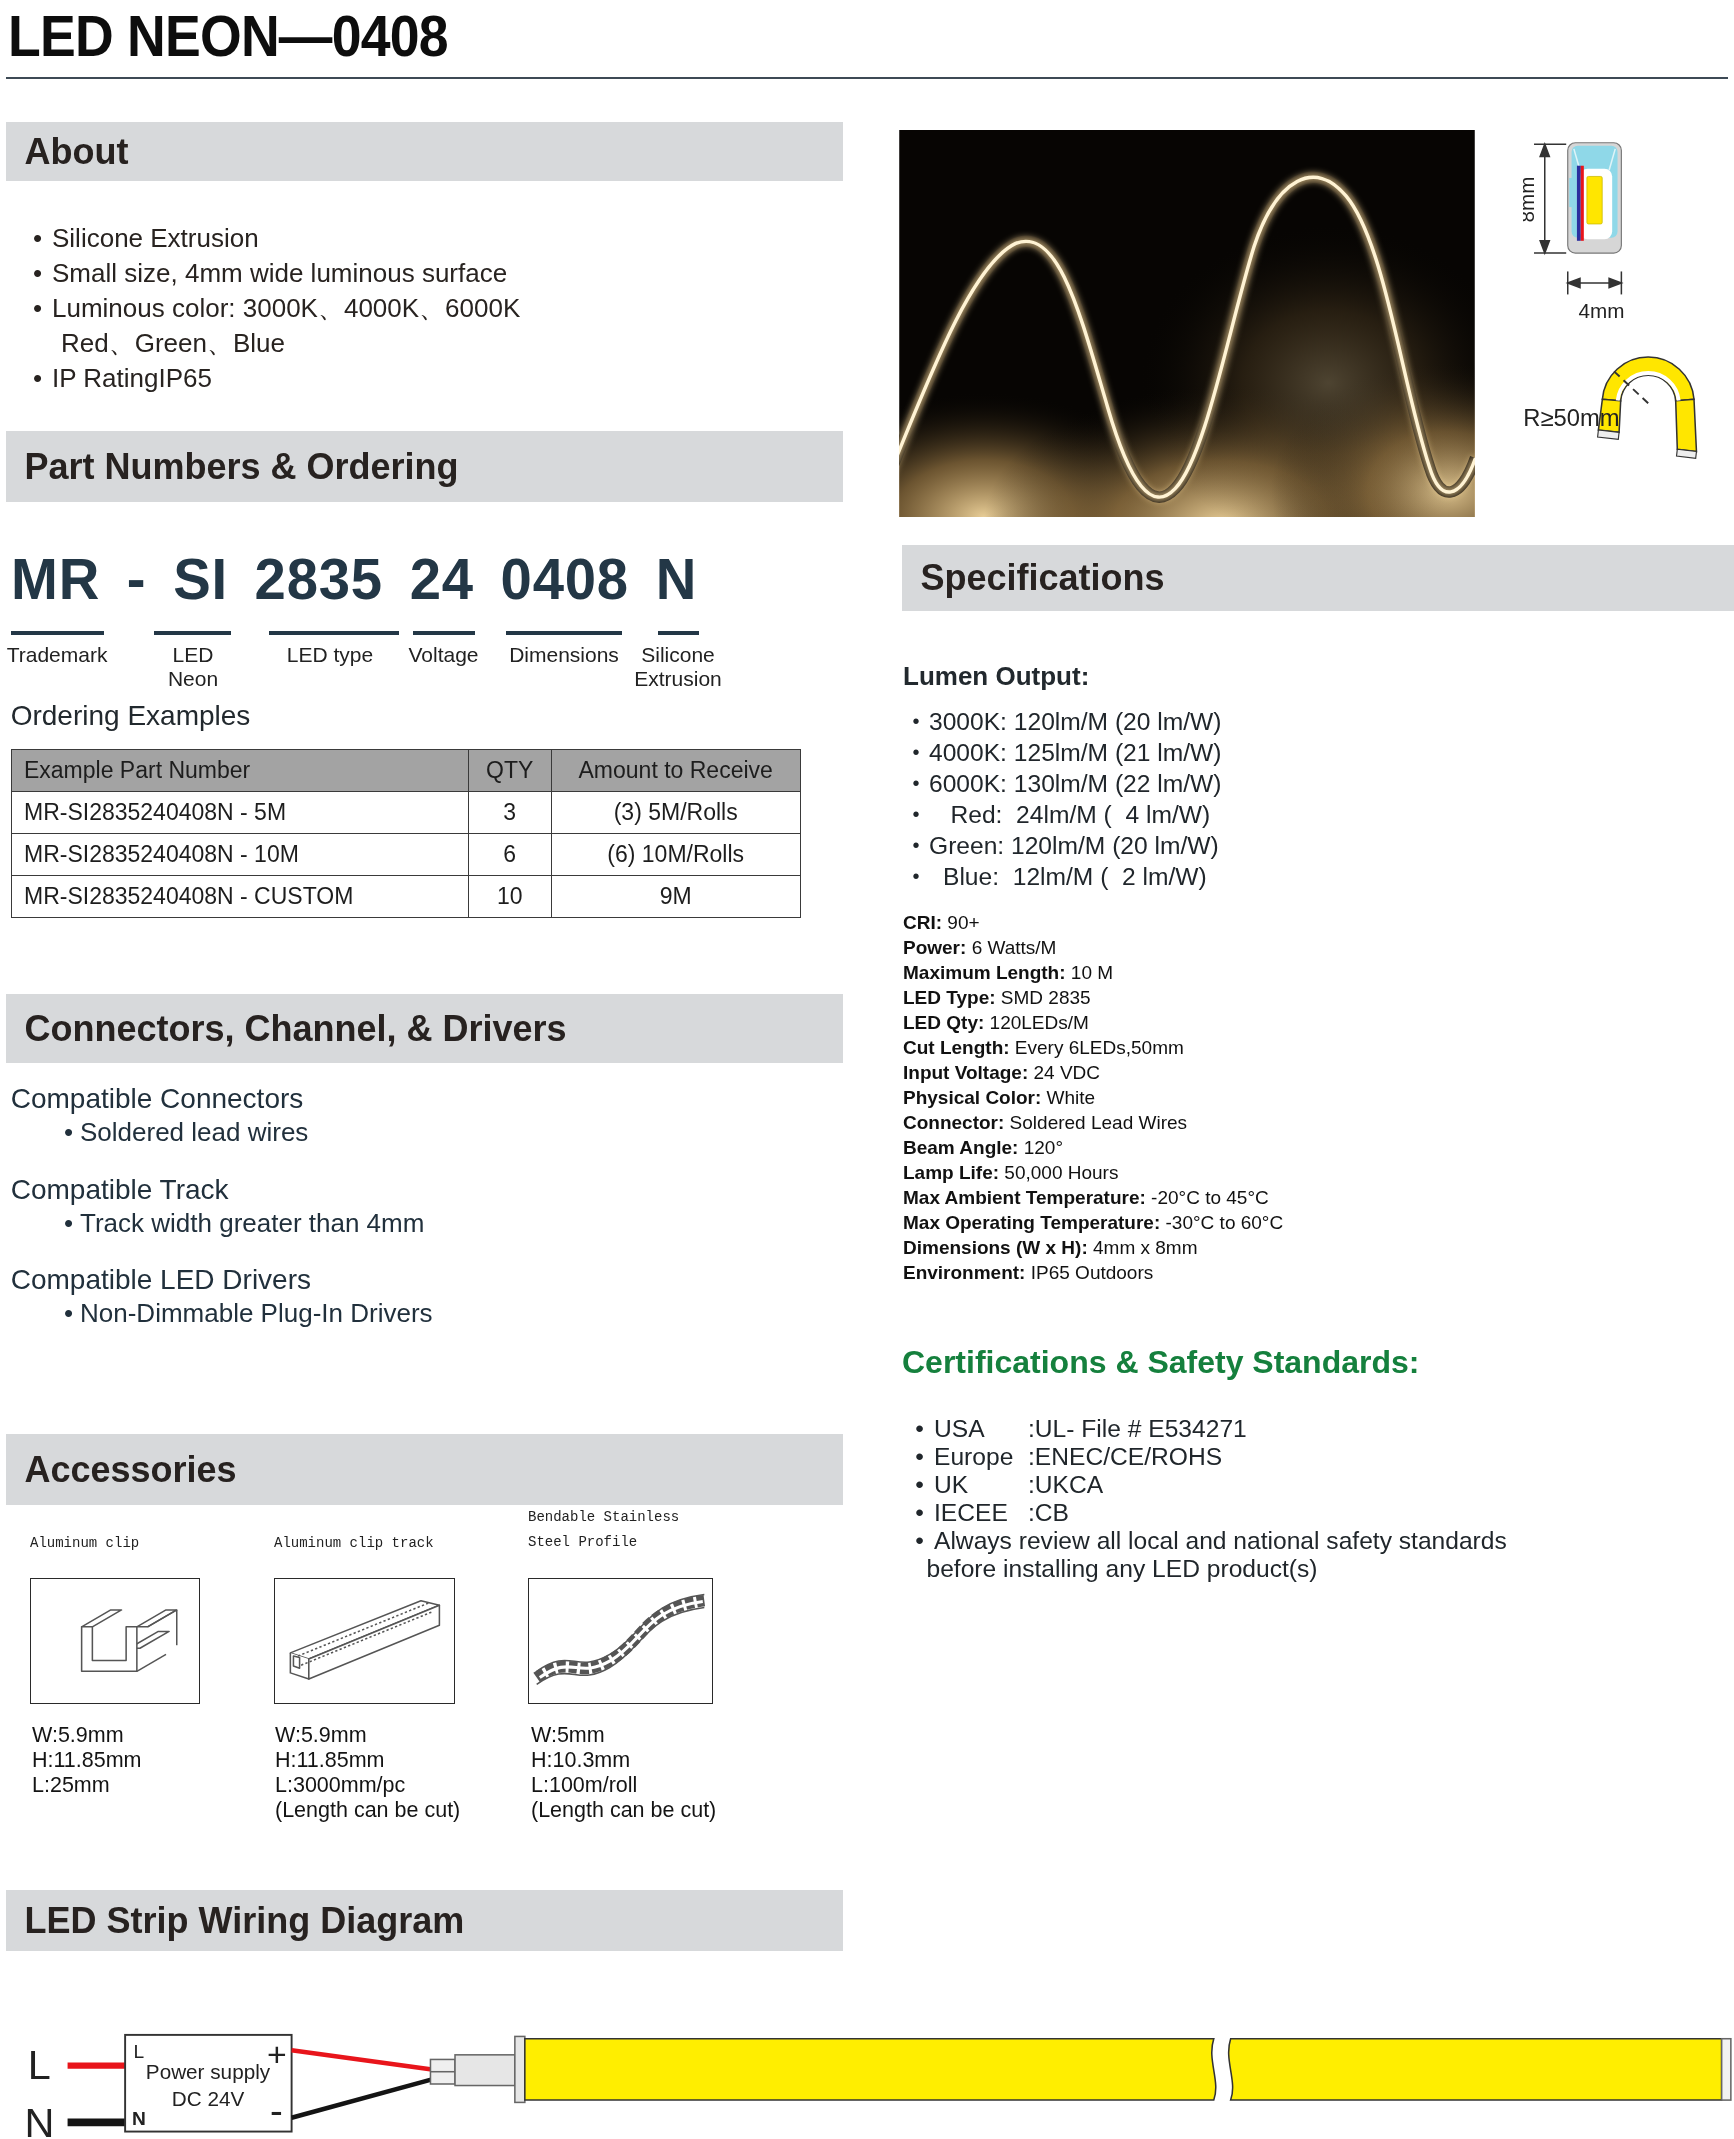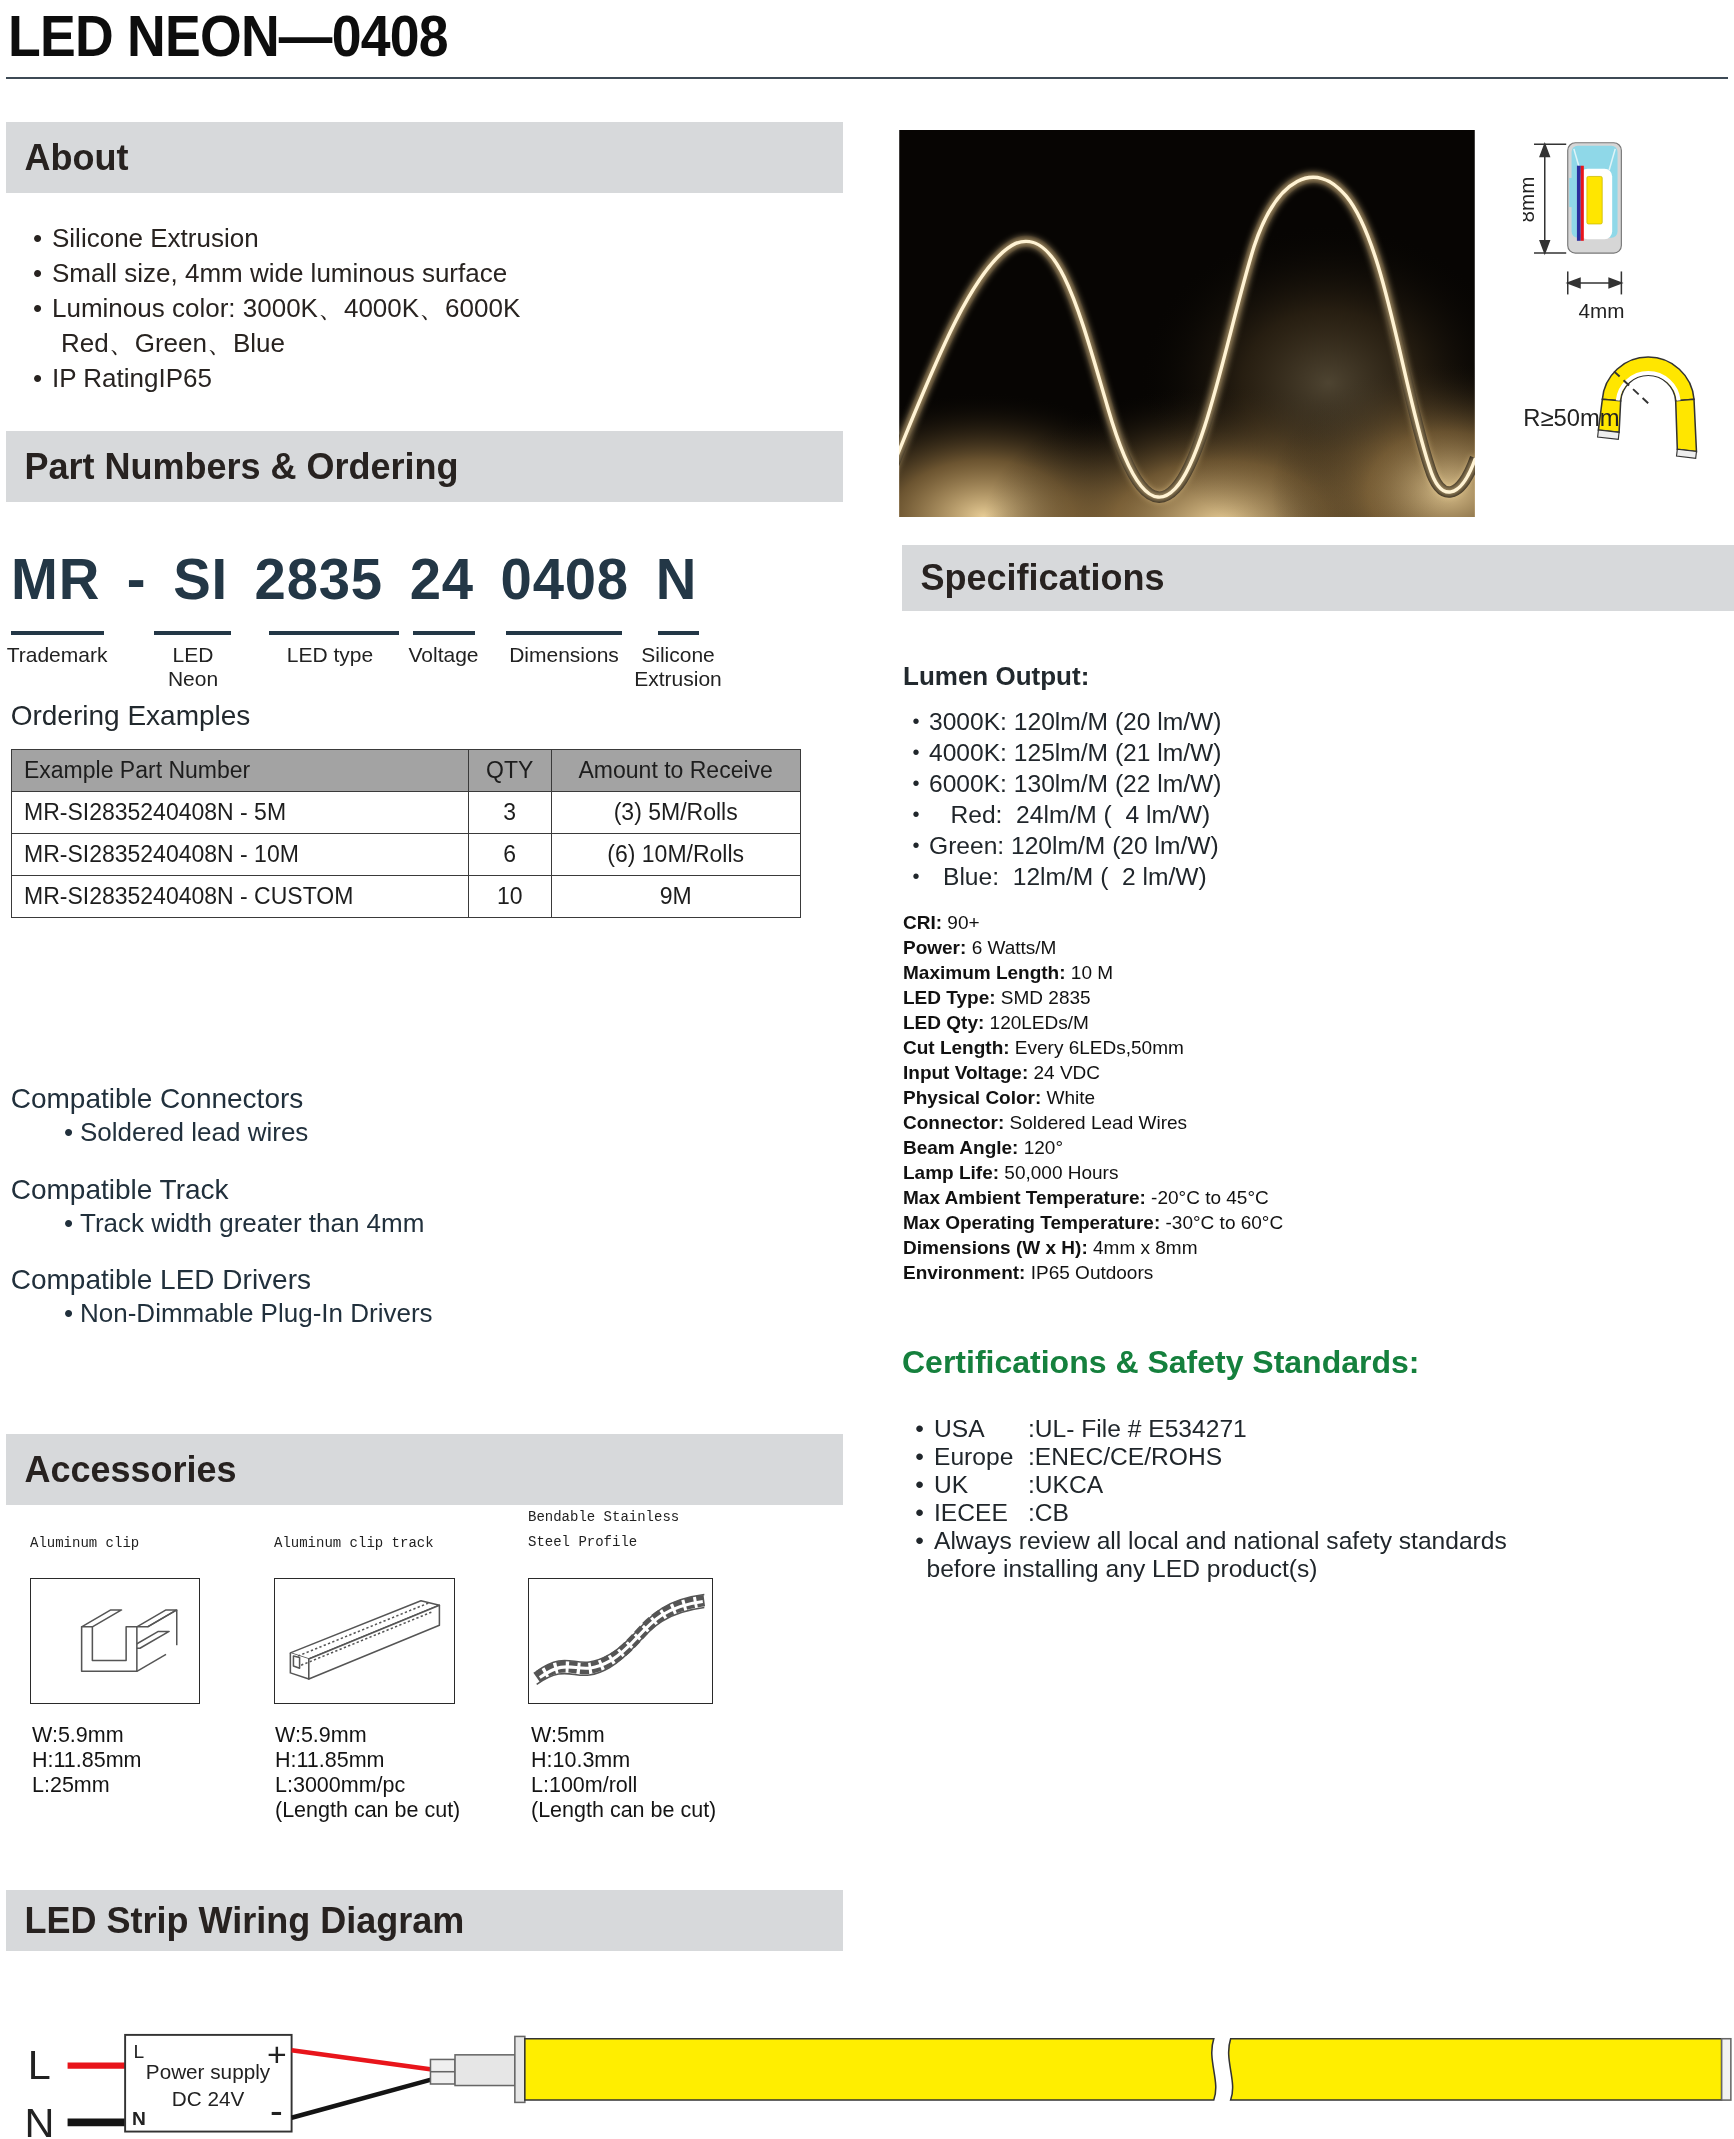--- a/index.html
+++ b/index.html
@@ -6,21 +6,21 @@
   #page{position:relative;width:1734px;height:2140px;background:#fff;overflow:hidden;
         font-family:"Liberation Sans", sans-serif;color:#1a1a1a;}
   .abs{position:absolute;}
   
   .page-title{left:7.7px;top:3.1px;font-size:57px;font-weight:bold;color:#0d0d0d;
               transform:scaleX(.94);transform-origin:left;white-space:nowrap;letter-spacing:-0.8px;}
   .top-rule{left:6.1px;top:77px;width:1722px;height:2.3px;background:#3d4a55;}
   
   .bar{background:#d7d9db;display:flex;align-items:center;padding-left:18.4px;
        font-weight:bold;font-size:36px;color:#272220;letter-spacing:0;}
-  .bar-about{left:6.1px;top:122px;width:819px;height:71px;}
+  .bar-about{left:6.1px;top:122px;width:819px;height:59px;}
   .bar-pno{left:6.1px;top:431px;width:819px;height:71px;}
   .bar-conn{left:6.1px;top:994px;width:819px;height:69px;}
   .bar-acc{left:6.1px;top:1434px;width:819px;height:71px;}
   .bar-wire{left:6.1px;top:1890px;width:819px;height:61px;}
   .bar-spec{left:902px;top:545px;width:823px;height:66px;}
   
   .about-list{left:23px;top:221px;font-size:26px;line-height:35px;color:#282320;}
   .b-row{display:flex;}
   .b-dot{width:29px;text-align:center;flex:0 0 29px;}
   .b-cont{padding-left:38px;}
@@ -130,20 +130,23 @@
       <td class="c3">(6) 10M/Rolls</td>
     </tr>
     <tr>
       <td>MR-SI2835240408N - CUSTOM</td>
       <td class="c2">10</td>
       <td class="c3">9M</td>
     </tr>
   </tbody>
     </table>
 
+  <div class="abs bar bar-conn">
+    <span>Connectors, Channel, &amp; Drivers</span>
+  </div>
   <div class="abs conn-group-title" style="top:1083px;">Compatible Connectors</div>
   <div class="abs conn-bullet" style="top:1117px;">
       <span class="b-dot">•</span>
       <span>Soldered lead wires</span>
     </div>
   <div class="abs conn-group-title" style="top:1174px;">Compatible Track</div>
   <div class="abs conn-bullet" style="top:1208px;">
       <span class="b-dot">•</span>
       <span>Track width greater than 4mm</span>
     </div>

